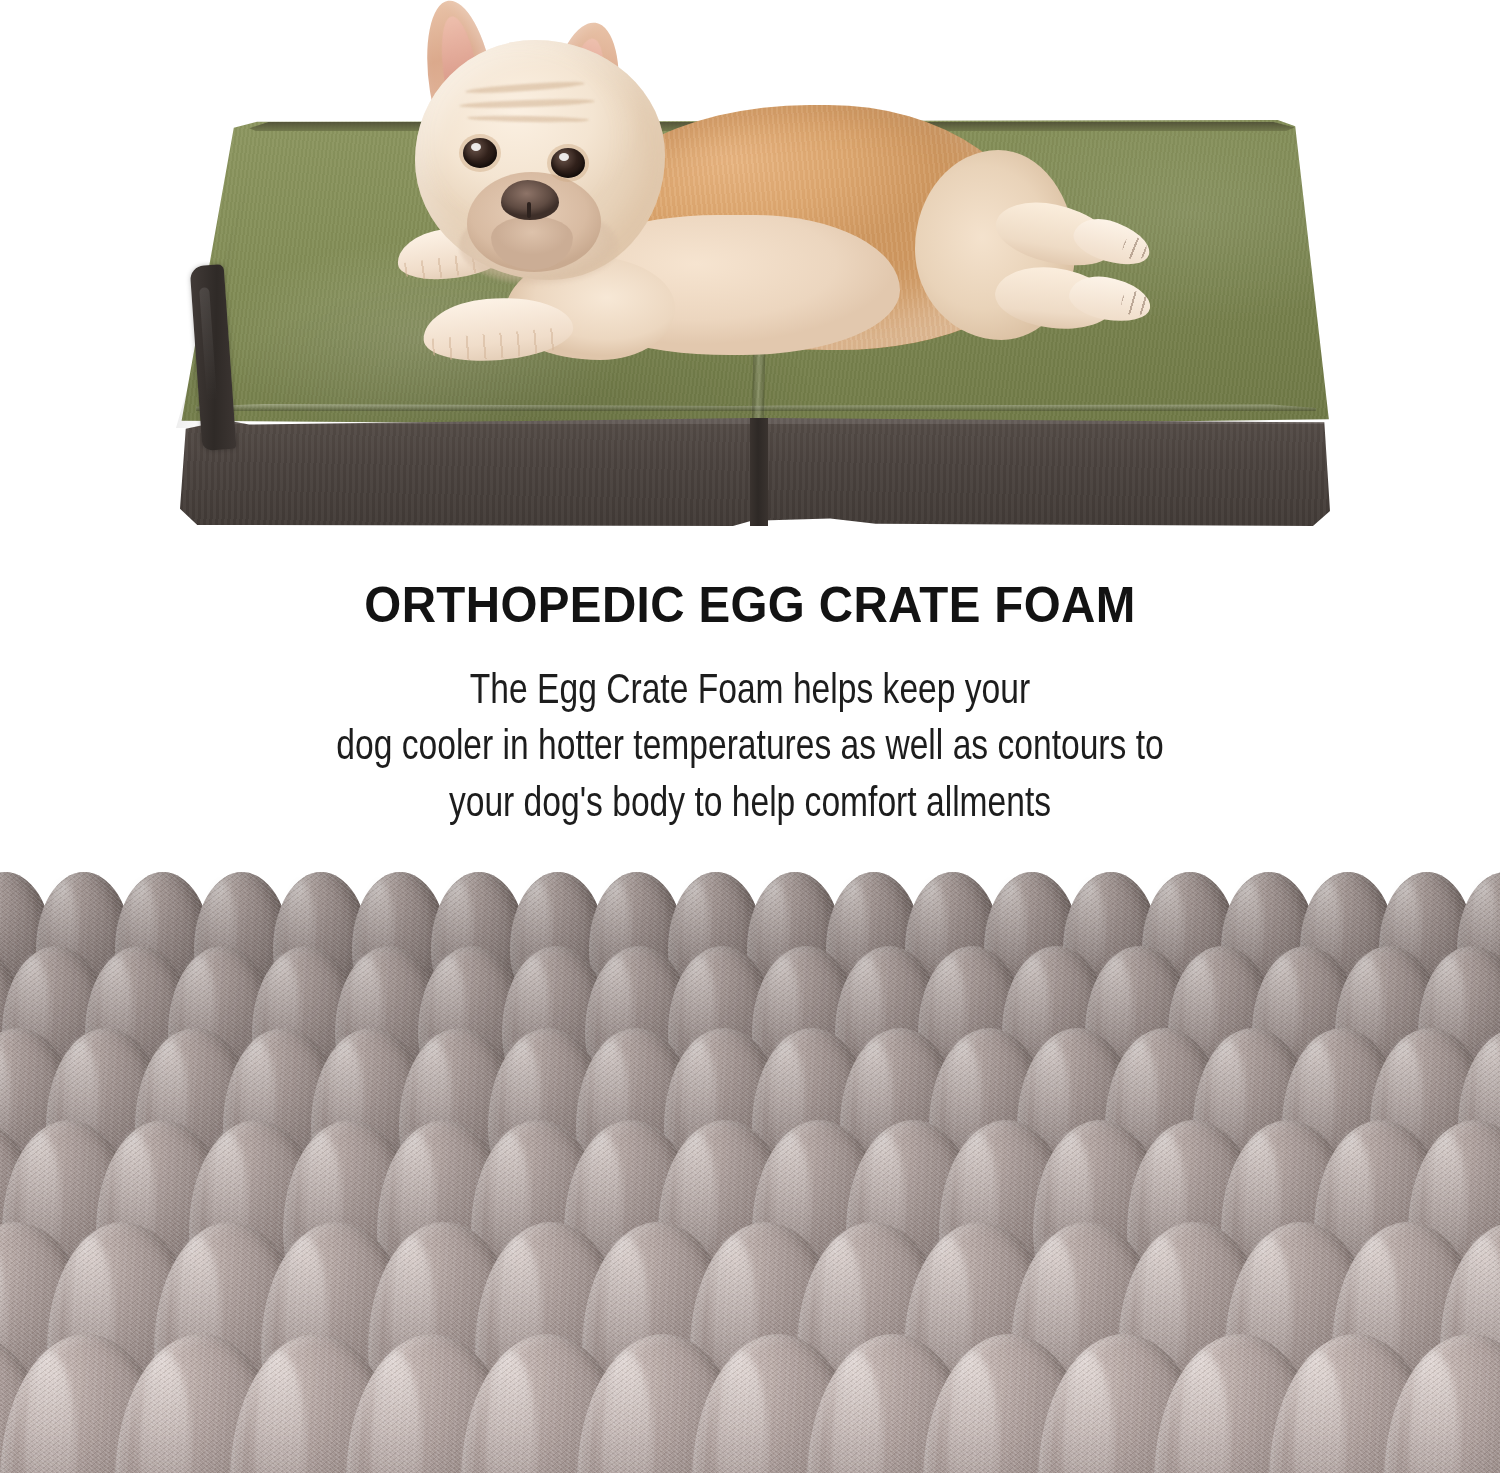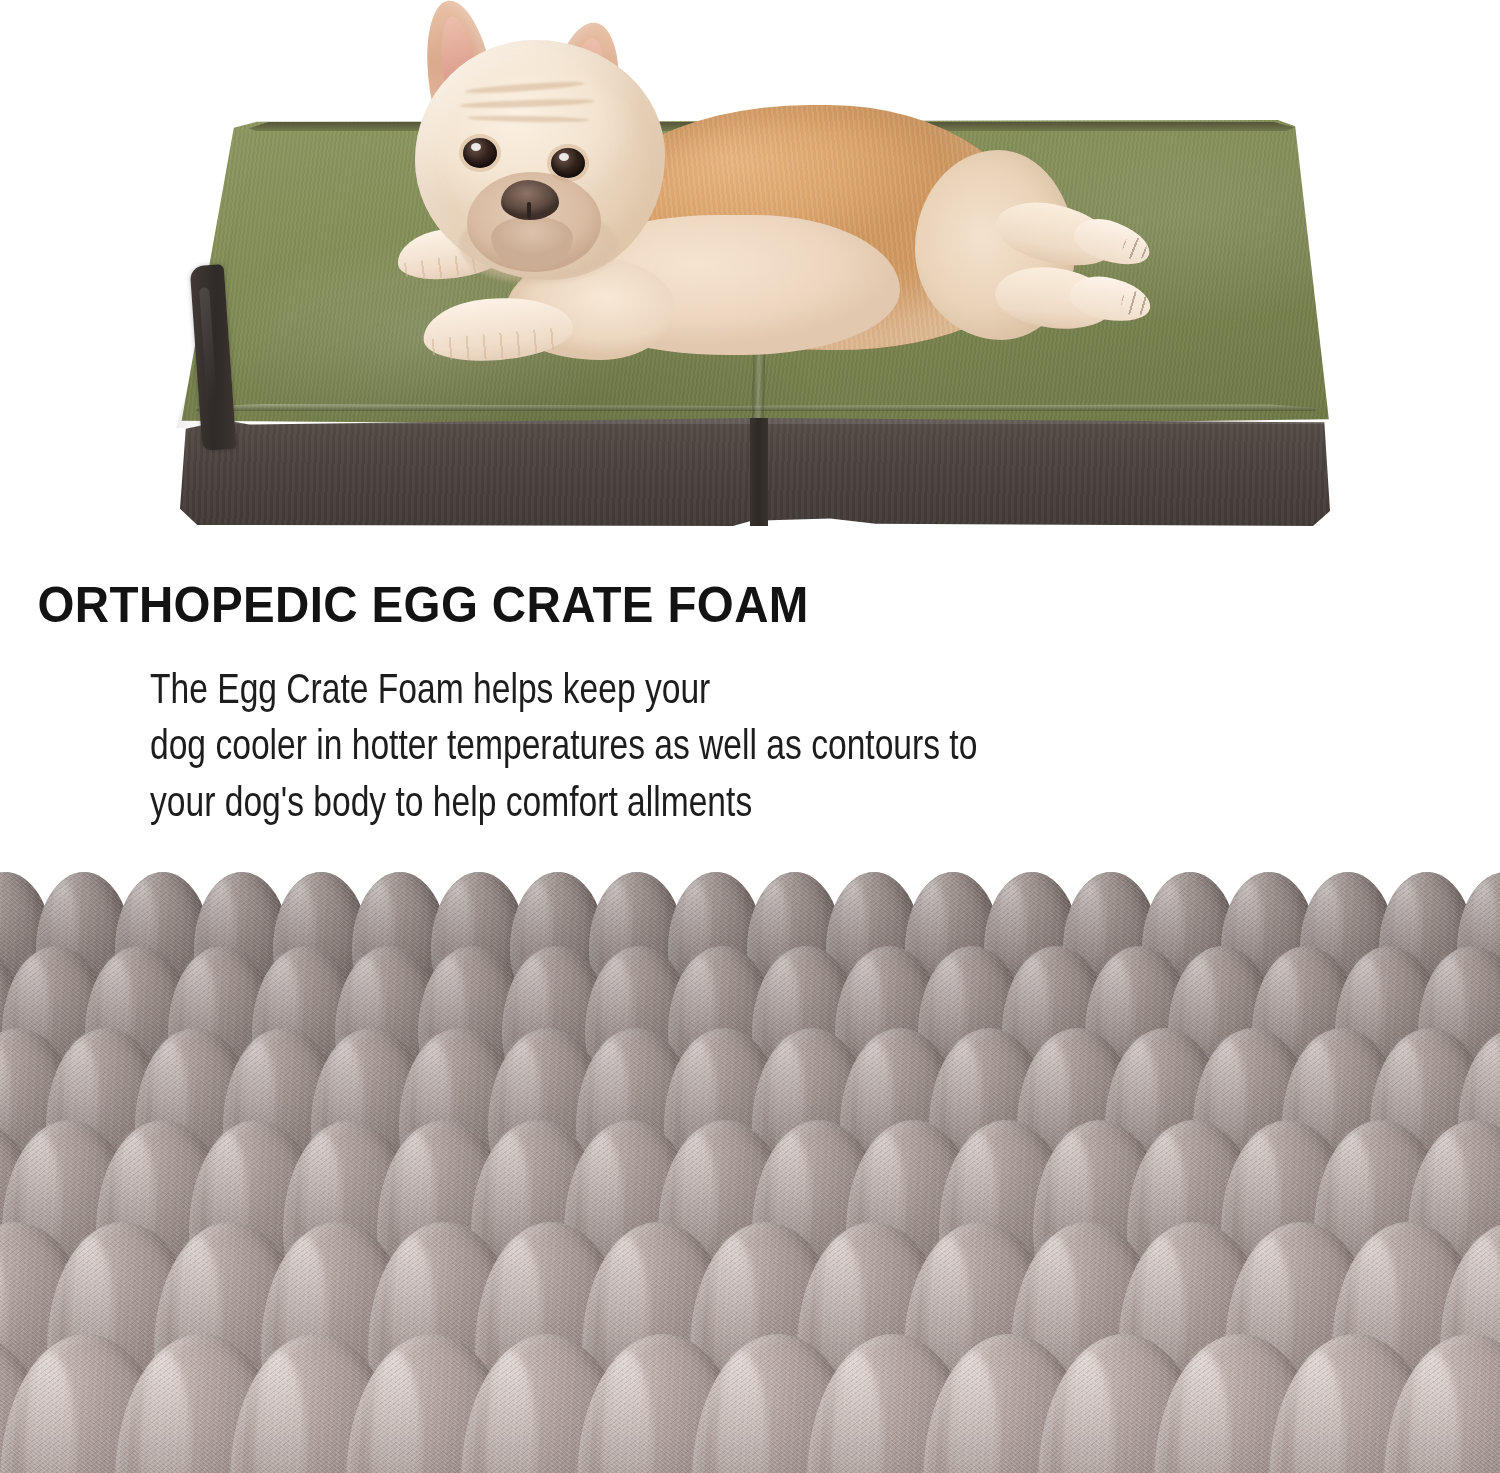--- a/index.html
+++ b/index.html
@@ -261,21 +261,21 @@
     border-radius:42% 58% 52% 48% / 56% 56% 44% 44%;
     transform:rotate(10deg);
   }
   .hind-paw1::after,.hind-paw2::after{
     content:""; position:absolute; right:4px; top:22%; width:30%; height:56%;
     background:repeating-linear-gradient(96deg, rgba(120,92,74,.45) 0 2px, rgba(0,0,0,0) 2px 11px);
     border-radius:40%;
   }
 
   
-  #textblock{ position:absolute; left:0; top:560px; width:1500px; height:302px; background:#fff; text-align:left; }
+  #textblock{ position:absolute; left:0; top:560px; width:1500px; height:302px; background:#fff; text-align:center; }
   #heading{
     font-family:"Liberation Sans", sans-serif;
     font-weight:bold;
     font-size:50px;
     letter-spacing:.4px;
     color:#131313;
     transform:scaleX(.95);
     padding-top:18px;
     line-height:1.1;
   }

